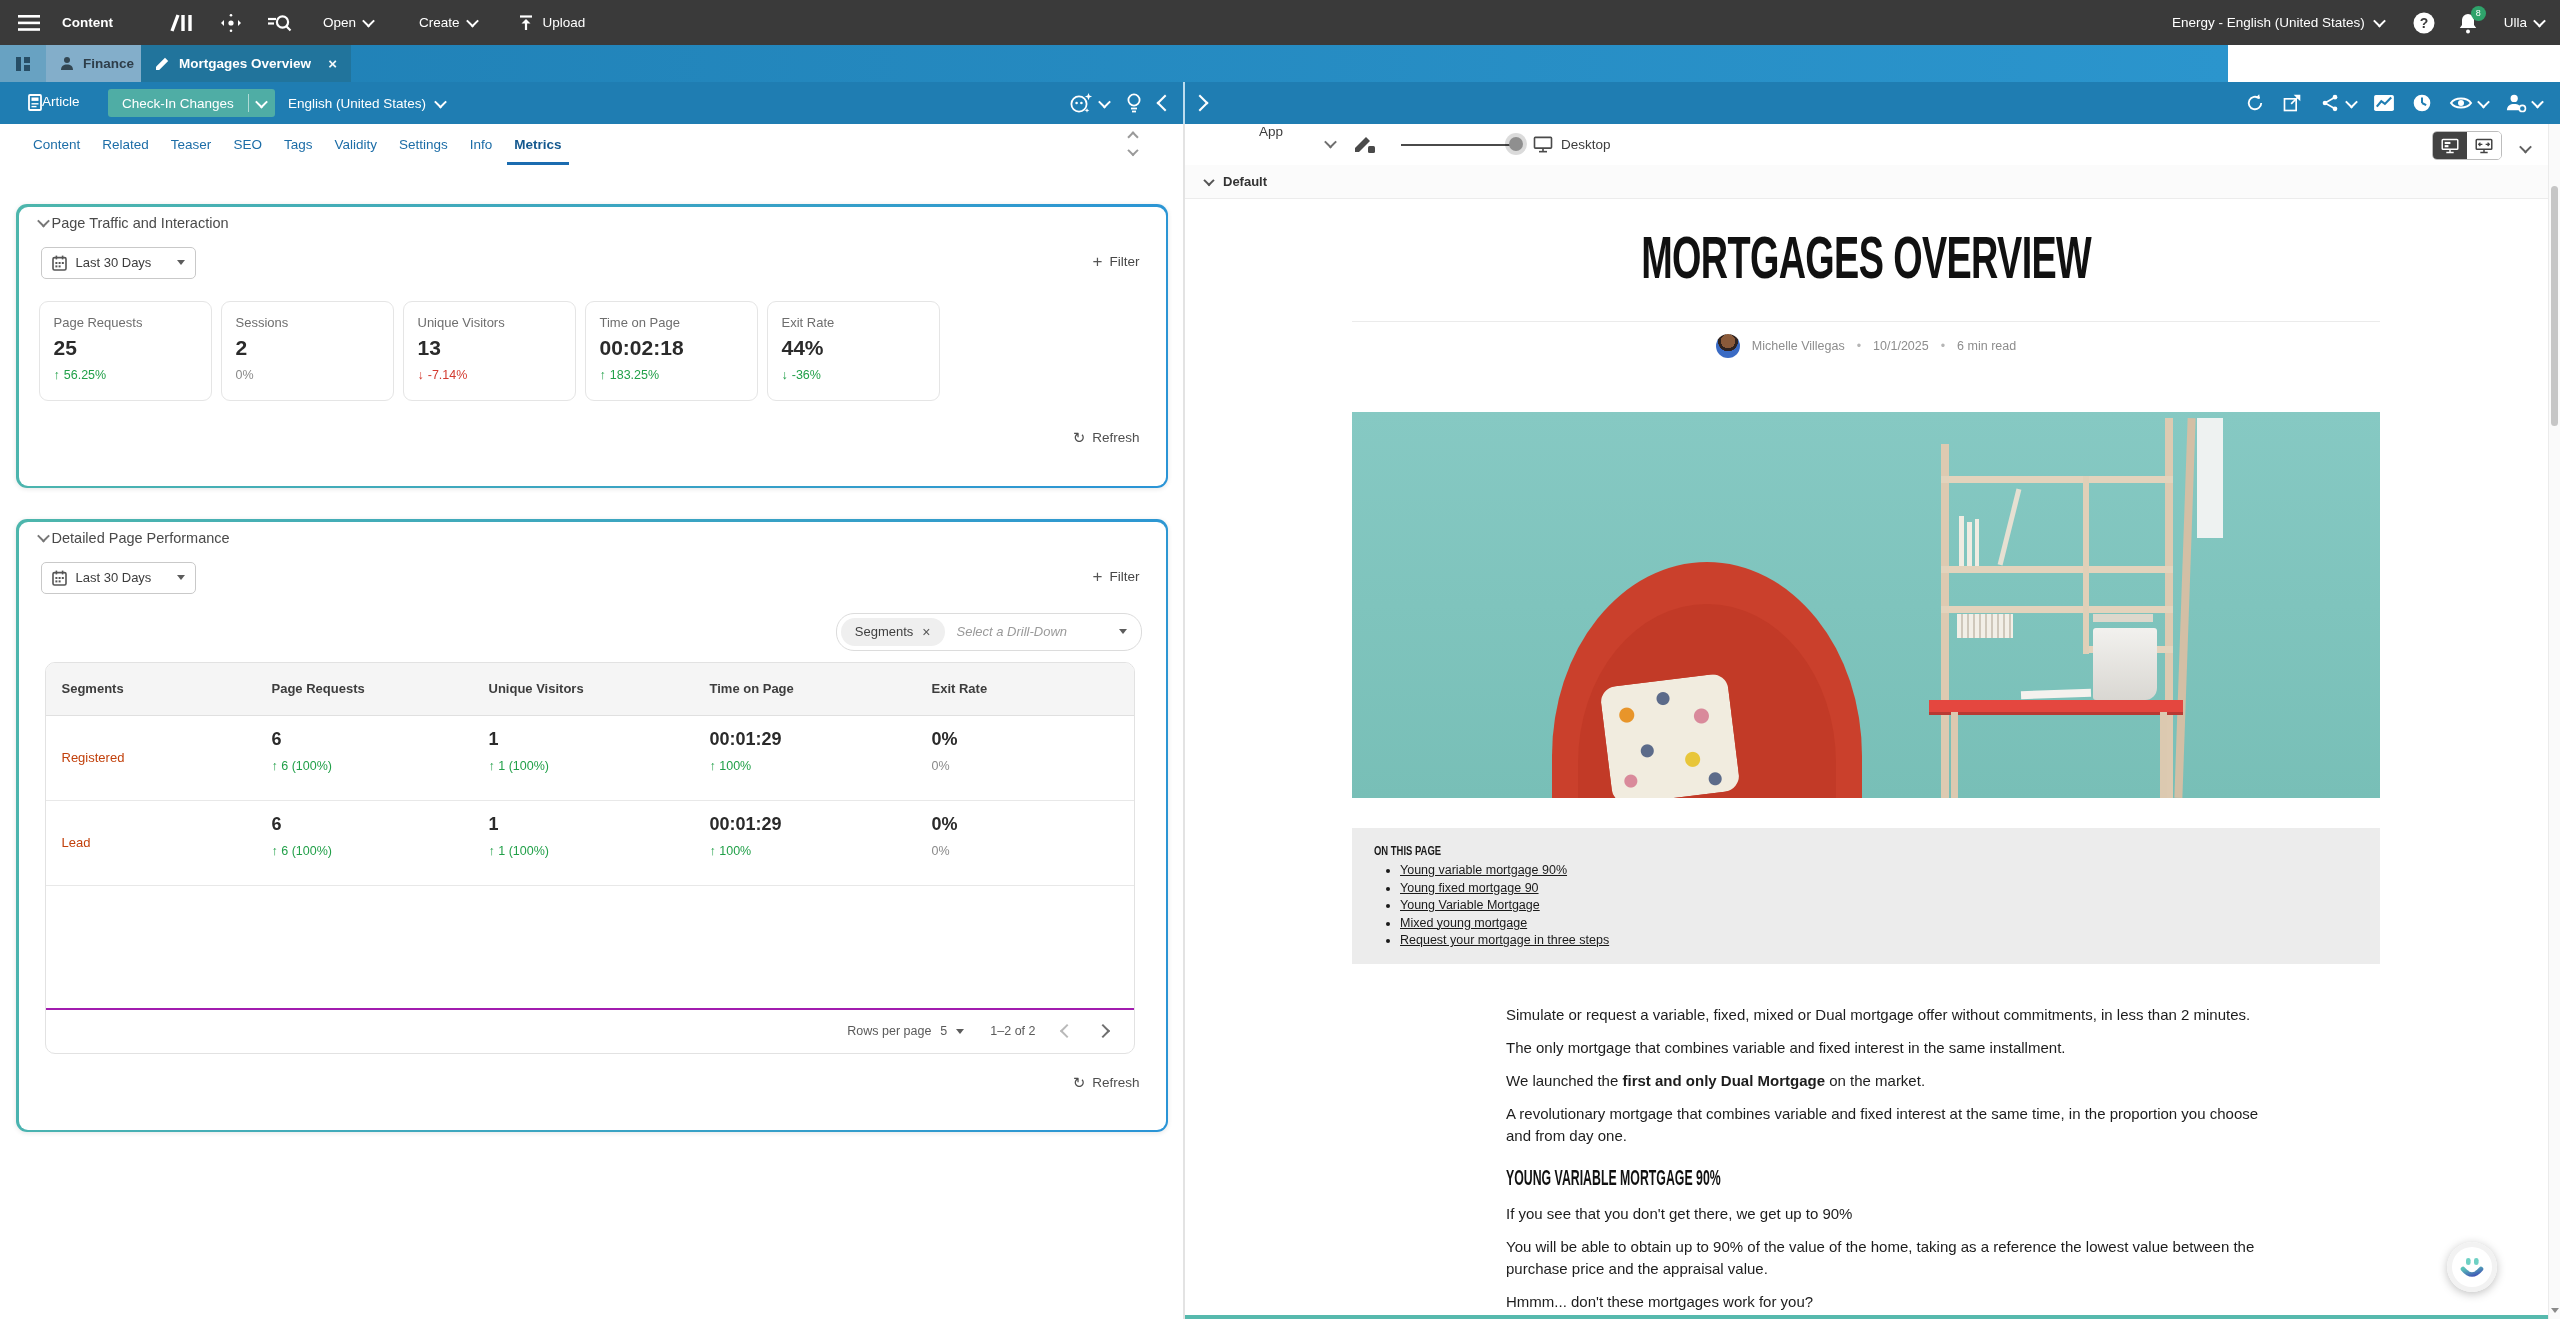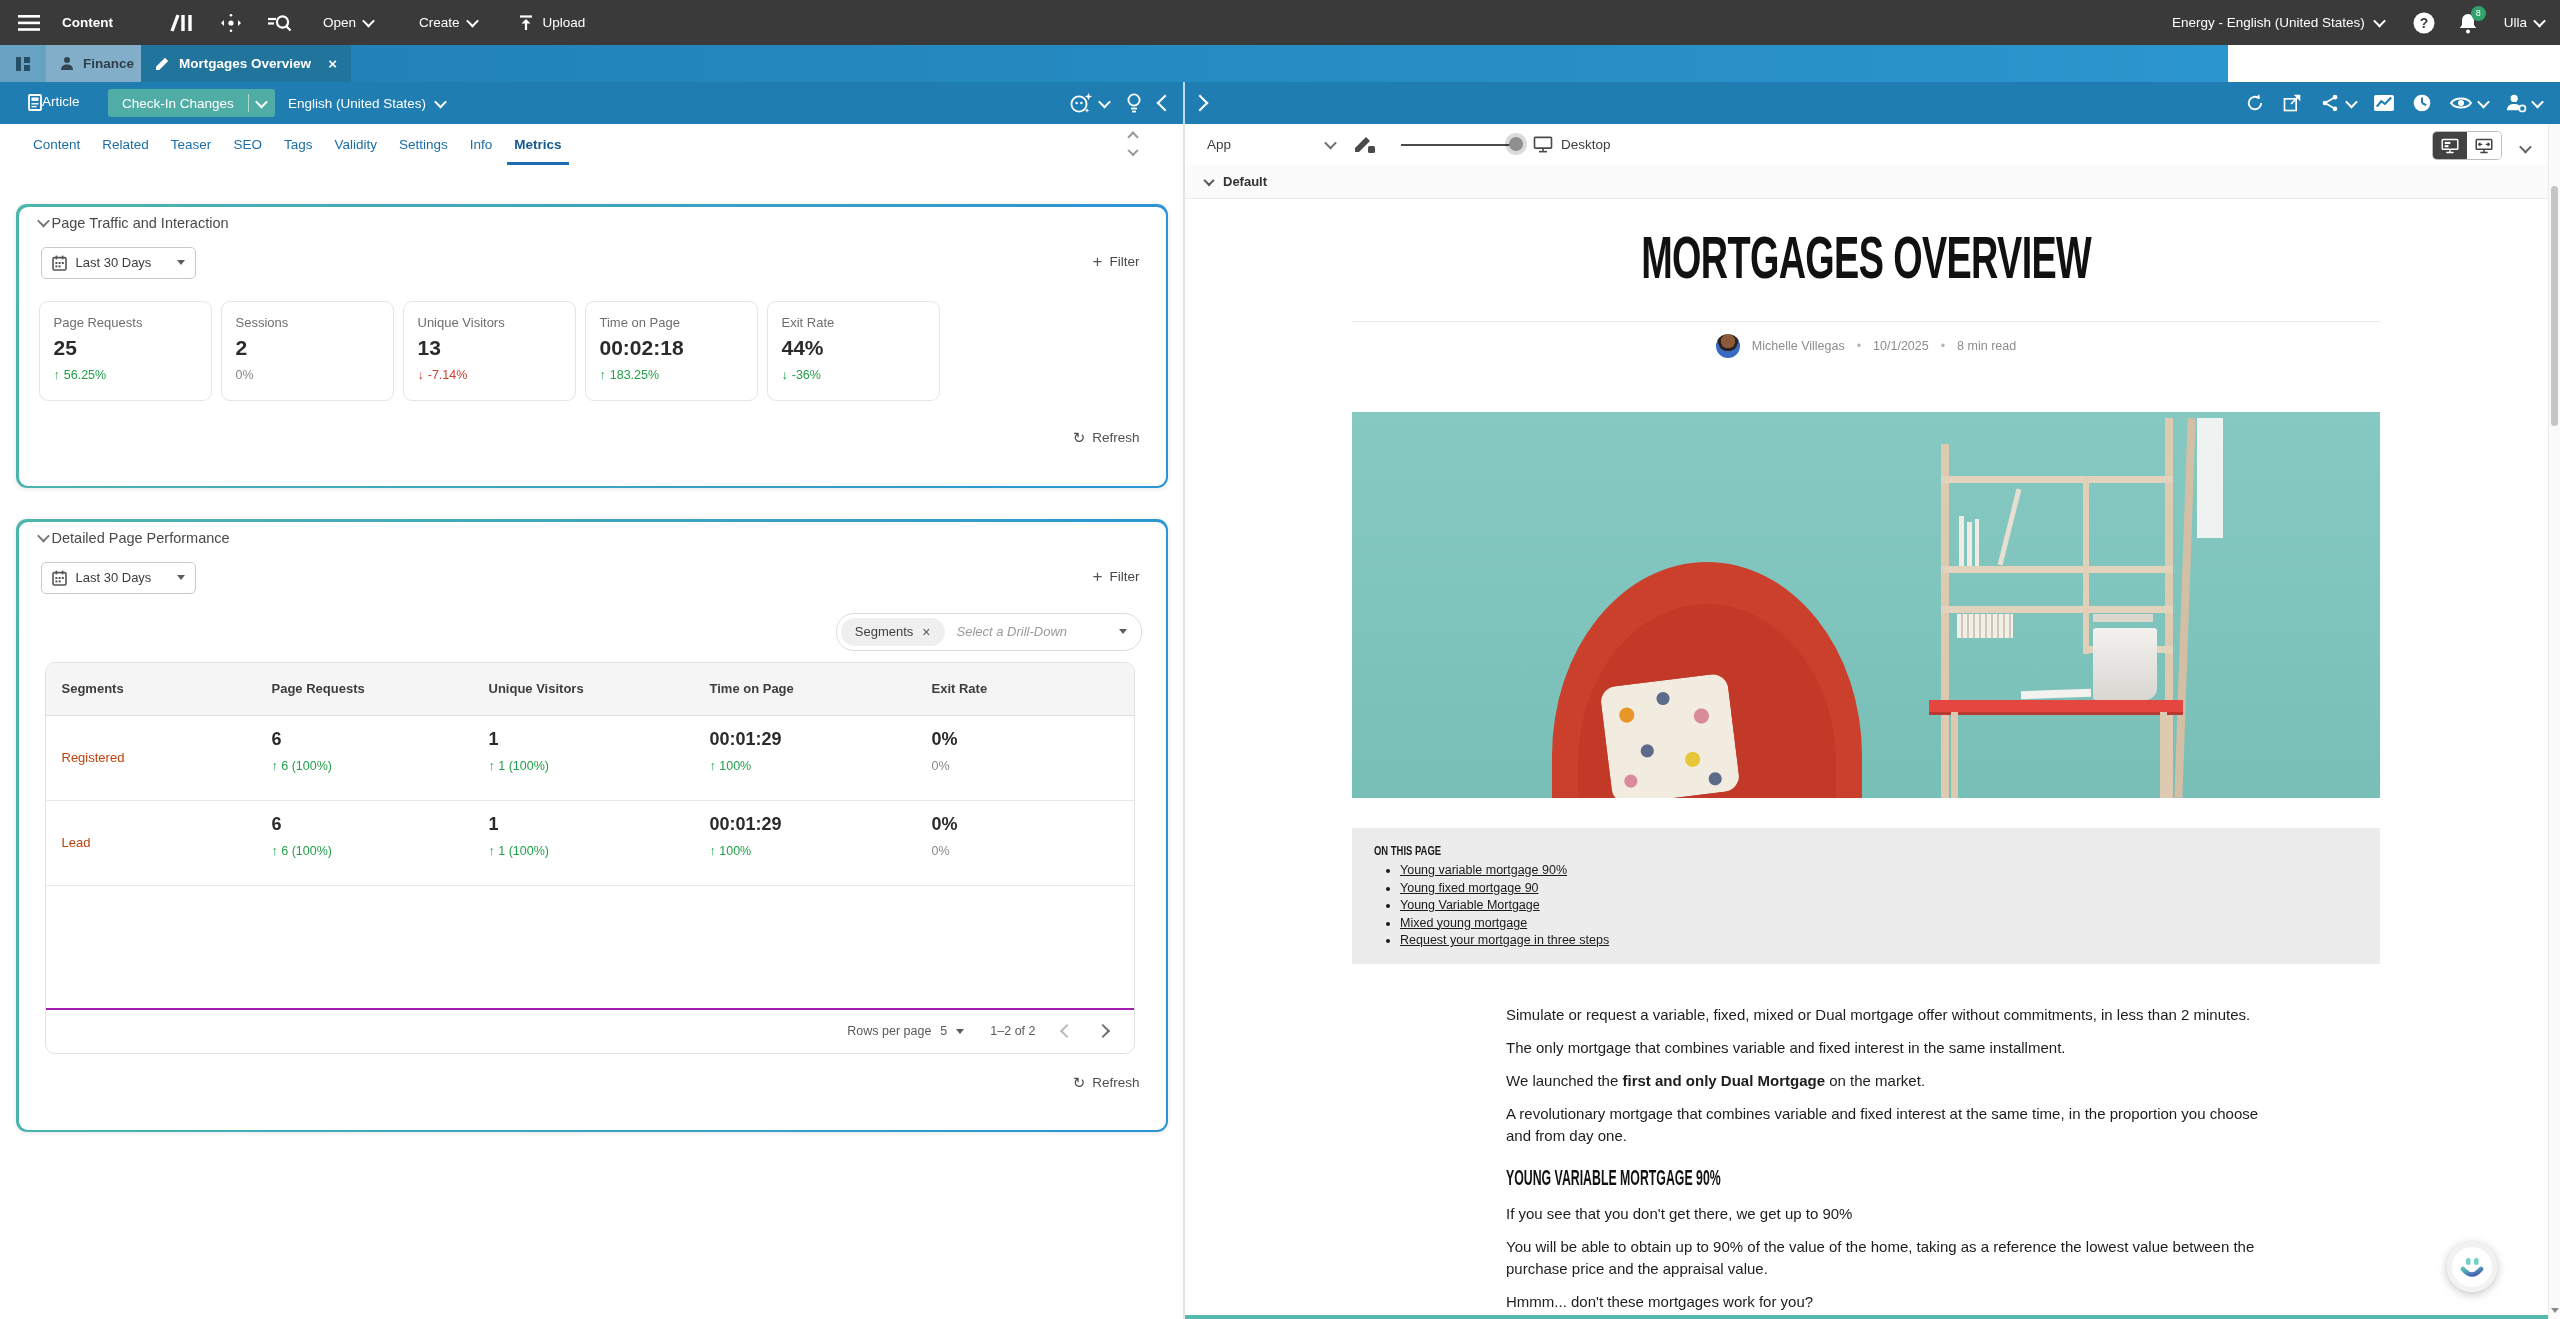--- a/index.html
+++ b/index.html
@@ -93,21 +93,21 @@
   .cellv .big{font-size:18px;font-weight:bold;color:#2b2b2b;}
   .cellv .sub{font-size:12.5px;margin-top:9px;}
   .tfill{flex:1;}
   .pag{height:43px;border-top:2px solid #a21caf;display:flex;align-items:center;justify-content:flex-end;gap:26px;font-size:12.5px;color:#5a5a5a;padding-right:26px;}
   .pag .rpp{display:flex;align-items:center;gap:9px;}
   .pag .chv{width:8px;height:8px;border-width:2px;}
   .pag .pg-prev{color:#b9b9b9;} .pag .pg-next{color:#6f6f6f;}
   
   .rpanel{position:absolute;left:1185px;top:124px;width:1375px;height:1195px;background:#fff;}
   .ptoolbar{position:absolute;left:0;top:0;width:1363px;height:41px;border-bottom:1px solid #e4e4e4;background:#fff;}
-  .pt-app{position:absolute;left:22px;top:0;height:41px;display:flex;align-items:center;gap:0;font-size:13.5px;color:#3d3d3d;cursor:pointer;width:128px;}
+  .pt-app{position:absolute;left:22px;top:0;height:41px;display:flex;align-items:center;gap:0;font-size:13.5px;color:#3d3d3d;cursor:pointer;width:128px;flex-direction:column;}
   .pt-app .chv{margin-left:auto;color:#6f6f6f;}
   .pt-brush{position:absolute;left:168px;top:9px;cursor:pointer;}
   .slider{position:absolute;left:216px;top:20px;width:120px;height:2px;background:#4a4a4a;}
   .knob{position:absolute;left:108px;top:-7px;width:14px;height:14px;border-radius:50%;background:#8f8f8f;box-shadow:0 0 0 4px rgba(0,0,0,.14);cursor:pointer;}
   .pt-desktop{position:absolute;left:348px;top:0;height:41px;display:flex;align-items:center;gap:8px;font-size:13.5px;color:#3d3d3d;}
   .segctl{position:absolute;right:46px;top:7px;display:flex;border:1px solid #bdbdbd;border-radius:5px;overflow:hidden;}
   .segbtn{width:34px;height:27px;display:flex;align-items:center;justify-content:center;cursor:pointer;background:#fff;}
   .segbtn.sel{background:#424242;}
   .segchv{position:absolute;right:18px;top:15px;color:#616161;cursor:pointer;}
   .defaultrow{position:absolute;left:0;top:41px;width:1363px;height:34px;background:#fbfbfb;border-bottom:1px solid #ececec;display:flex;align-items:center;gap:10px;padding-left:20px;box-sizing:border-box;font-size:13px;font-weight:600;color:#333;}
@@ -676,21 +676,21 @@
     <div class="pcontent">
       <div class="artcol">
         <div class="atitle"><span class="sq">Mortgages Overview</span></div>
         <div class="adiv"></div>
         <div class="byline">
           <span class="avatar"></span>
           <span>Michelle Villegas</span>
           <span class="dot">•</span>
           <span>10/1/2025</span>
           <span class="dot">•</span>
-          <span>8 min read</span>
+          <span>6 min read</span>
         </div>
 
         <div class="hero">
           <div class="chair"></div>
           <div class="pillow"></div>
           <div class="shelf">
             <div class="curtain"></div>
             <div class="rail r1"></div>
             <div class="rail r2"></div>
             <div class="rail r3"></div>

